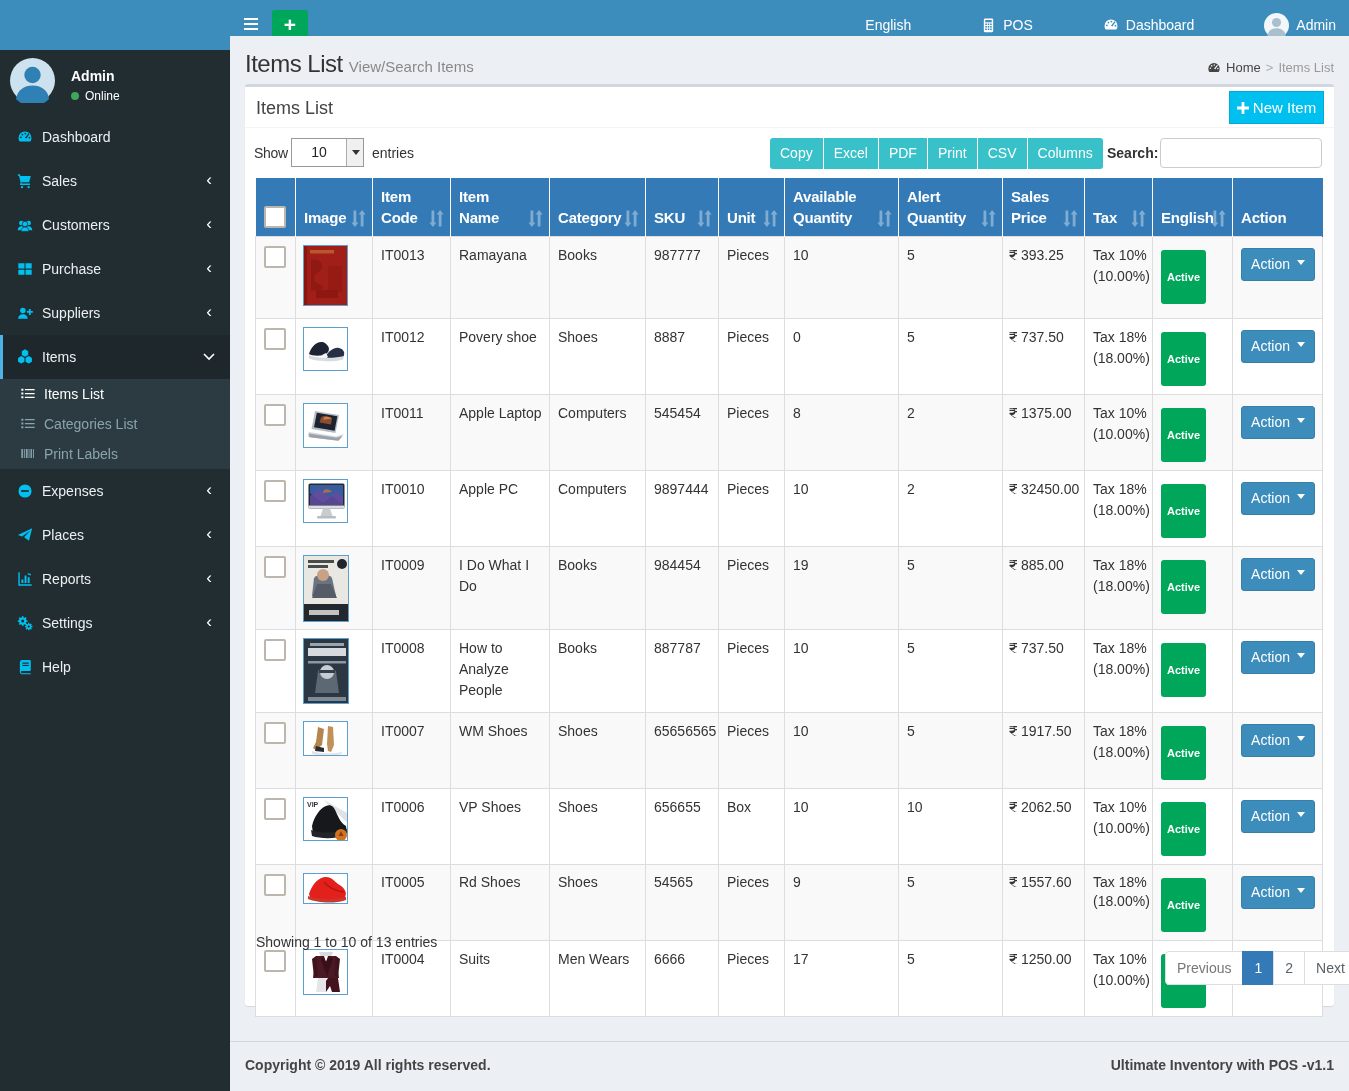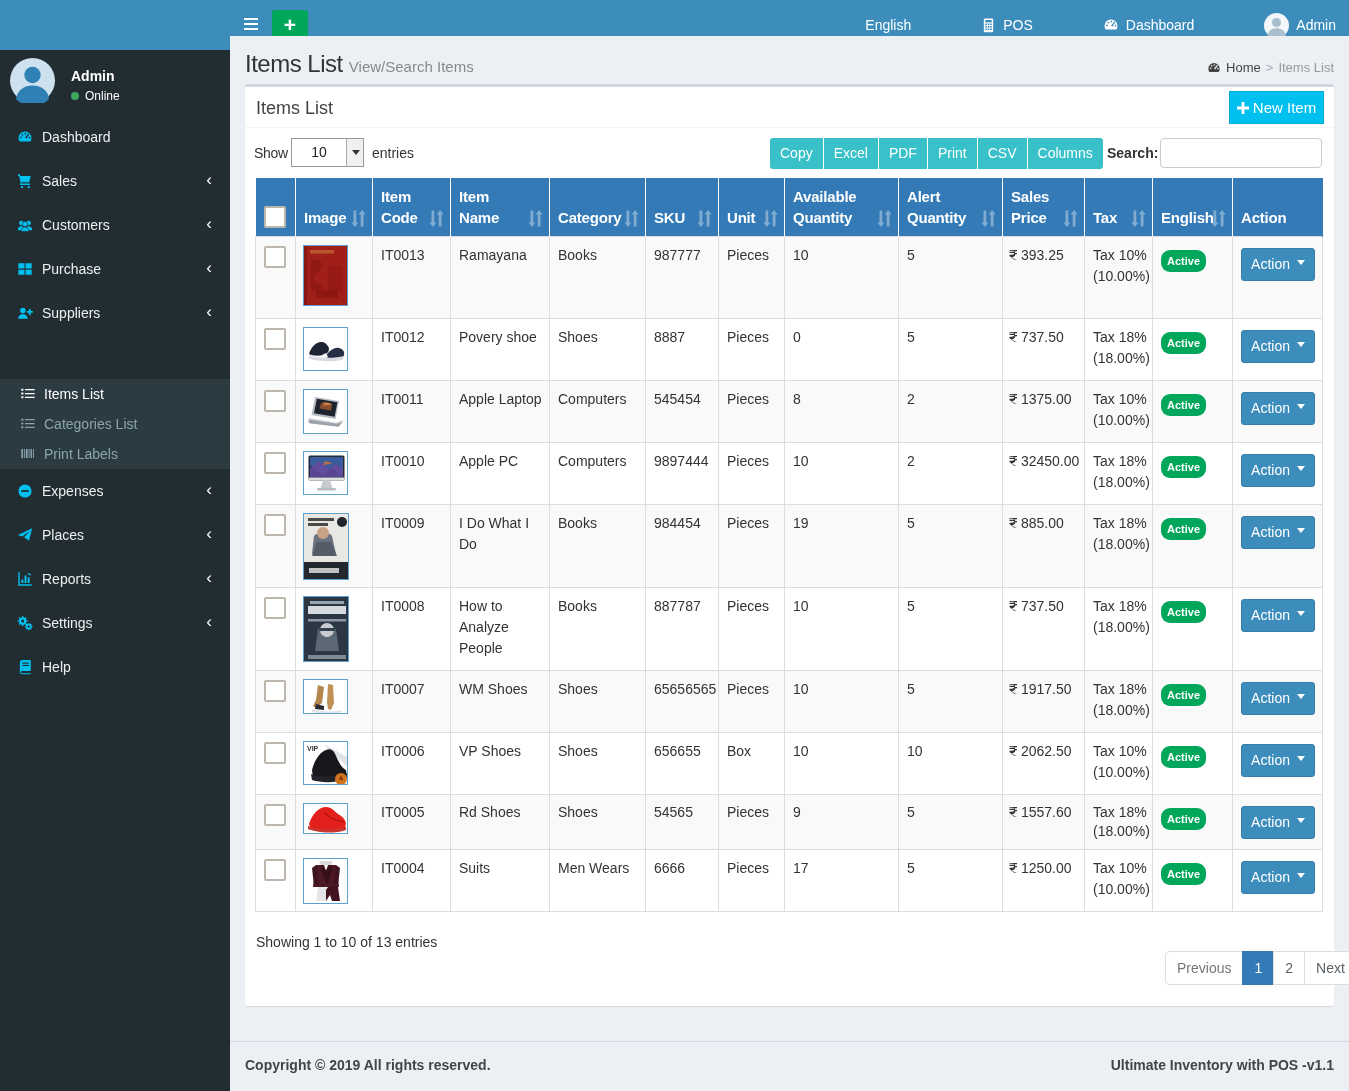--- a/index.html
+++ b/index.html
@@ -66,21 +66,21 @@
 table.dt td.namec { padding-right:2px; }
 table.dt td.pricec { padding-left:6px; padding-right:0; }
 table.dt tr.short td { line-height:19px; }
 table.dt td { border:1px solid #ddd; vertical-align:top; padding:8px; font-size:14px; color:#333; line-height:21px; background:#fff; }
 table.dt tr.odd td { background:#f9f9f9; }
 .cb { width:22px; height:22px; background:#fff; border:2px solid #bdb6ac; border-radius:2px; margin-top:1px; }
 th .cb { position:absolute; left:8px; bottom:8px; margin:0; }
 .imgc { padding:8px 0 0 7px !important; }
 .thumb { border:1px solid #5ba0d0; background:#fff; overflow:hidden; }
 .thumb svg { display:block; }
-.badge { display:inline-block; background:#00a65a; color:#fff; font-size:11px; font-weight:bold; line-height:12px; padding:5px 6px; border-radius:9px; margin-top:5px; }
+.badge { display:inline-block; background:#00a65a; color:#fff; font-size:11px; font-weight:bold; line-height:12px; padding:21px 6px; border-radius:3px; margin-top:5px; }
 .actbtn { width:74px; height:33px; background:#3c8dbc; border:1px solid #367fa9; border-radius:3px; color:#fff; font-size:14px; text-align:center; line-height:31px; margin-top:3px; }
 .caret { display:inline-block; width:0; height:0; border:4px solid transparent; border-top:5px solid #fff; vertical-align:0px; margin-left:3px; }
 .rup { display:inline-block; }
 
 .dtinfo { position:absolute; left:11px; top:847px; font-size:14px; color:#333; }
 .pag { position:absolute; left:888px; top:864px; height:34px; display:flex; font-size:14px;padding-left:32px; }
 .pag .p { height:34px; line-height:32px; padding:0 11px; background:#fff; border:1px solid #ddd; color:#777; margin-left:-1px; }
 .pag .p.first { border-radius:4px 0 0 4px; margin-left:0; }
 .pag .p.last { border-radius:0 4px 4px 0; }
 .pag .p.on { background:#337ab7; border-color:#337ab7; color:#fff; }
@@ -178,20 +178,31 @@
       </li>
     <li>
         <svg class="mi" width="16" height="16" viewBox="0 0 18 18" fill="#00c0ef">
           <circle cx="6.6" cy="6.3" r="3.1"></circle>
           <path d="M1.2 15.5c0-3.1 2.4-5.2 5.4-5.2s5.4 2.1 5.4 5.2z"></path>
           <path d="M13.4 4.4h2v2.4h2.4v2h-2.4v2.4h-2V8.8H11v-2h2.4z"></path>
         </svg>
         <span>Suppliers</span>
         <span class="chev">‹</span>
       </li>
+    <li class="active">
+        <svg class="mi" width="16" height="16" viewBox="0 0 18 18" fill="#00c0ef">
+          <path d="M9 0.39999999999999947l3.6 2.1v4.2L9 8.8l-3.6-2.1v-4.2z"></path>
+          <path d="M4.8 7.999999999999999l3.6 2.1v4.2L4.8 16.4l-3.6-2.1v-4.2z"></path>
+          <path d="M13.2 7.999999999999999l3.6 2.1v4.2L13.2 16.4l-3.6-2.1v-4.2z"></path>
+        </svg>
+        <span>Items</span>
+        <svg class="chevd" width="14" height="44" viewBox="0 0 14 44">
+          <path d="M2 19l5 5 5-5" stroke="#fff" stroke-width="1.6" fill="none"></path>
+        </svg>
+      </li>
   </ul>
   <ul class="sub" style="position:absolute;left:0;top:329px;width:230px;">
     <li class="on">
         <svg class="y" width="16" height="16" viewBox="0 0 18 18" fill="#fff">
           <path d="M1.5 3h2.3v2.3H1.5zM5.5 3.5h11v1.4h-11zM1.5 7.3h2.3v2.3H1.5zM5.5 7.8h11v1.4h-11zM1.5 11.6h2.3v2.3H1.5zM5.5 12.1h11v1.4h-11z"></path>
         </svg>
         <span>Items List</span>
       </li>
     <li>
         <svg class="y" width="16" height="16" viewBox="0 0 18 18" fill="#8aa4af">

